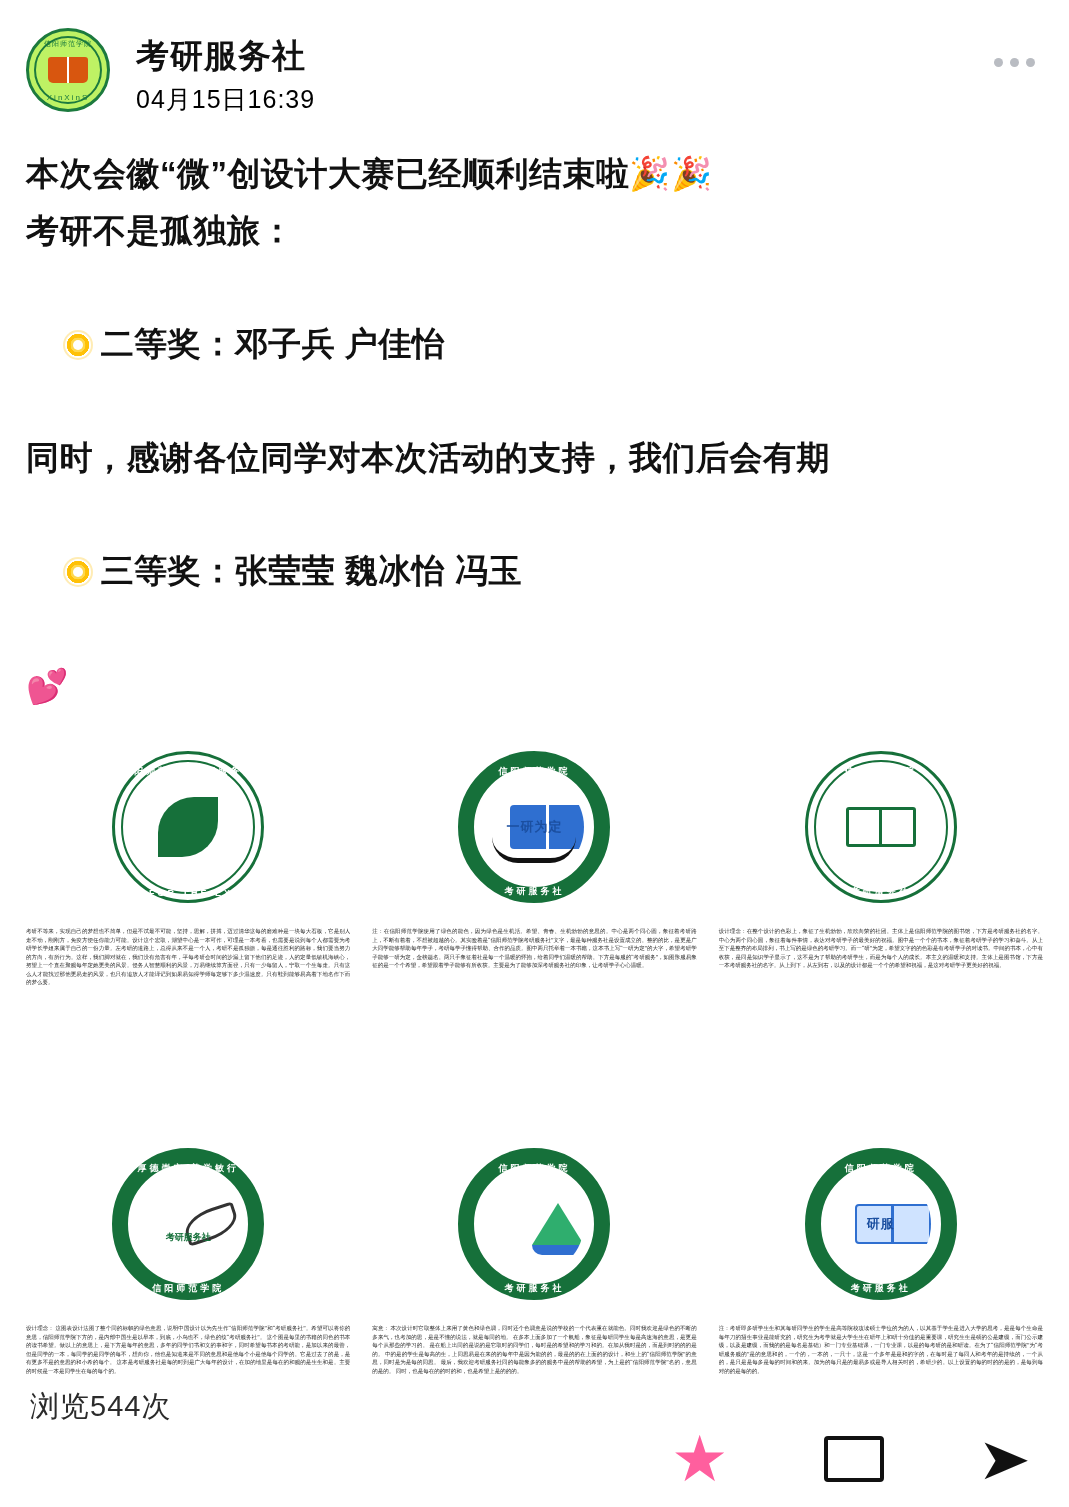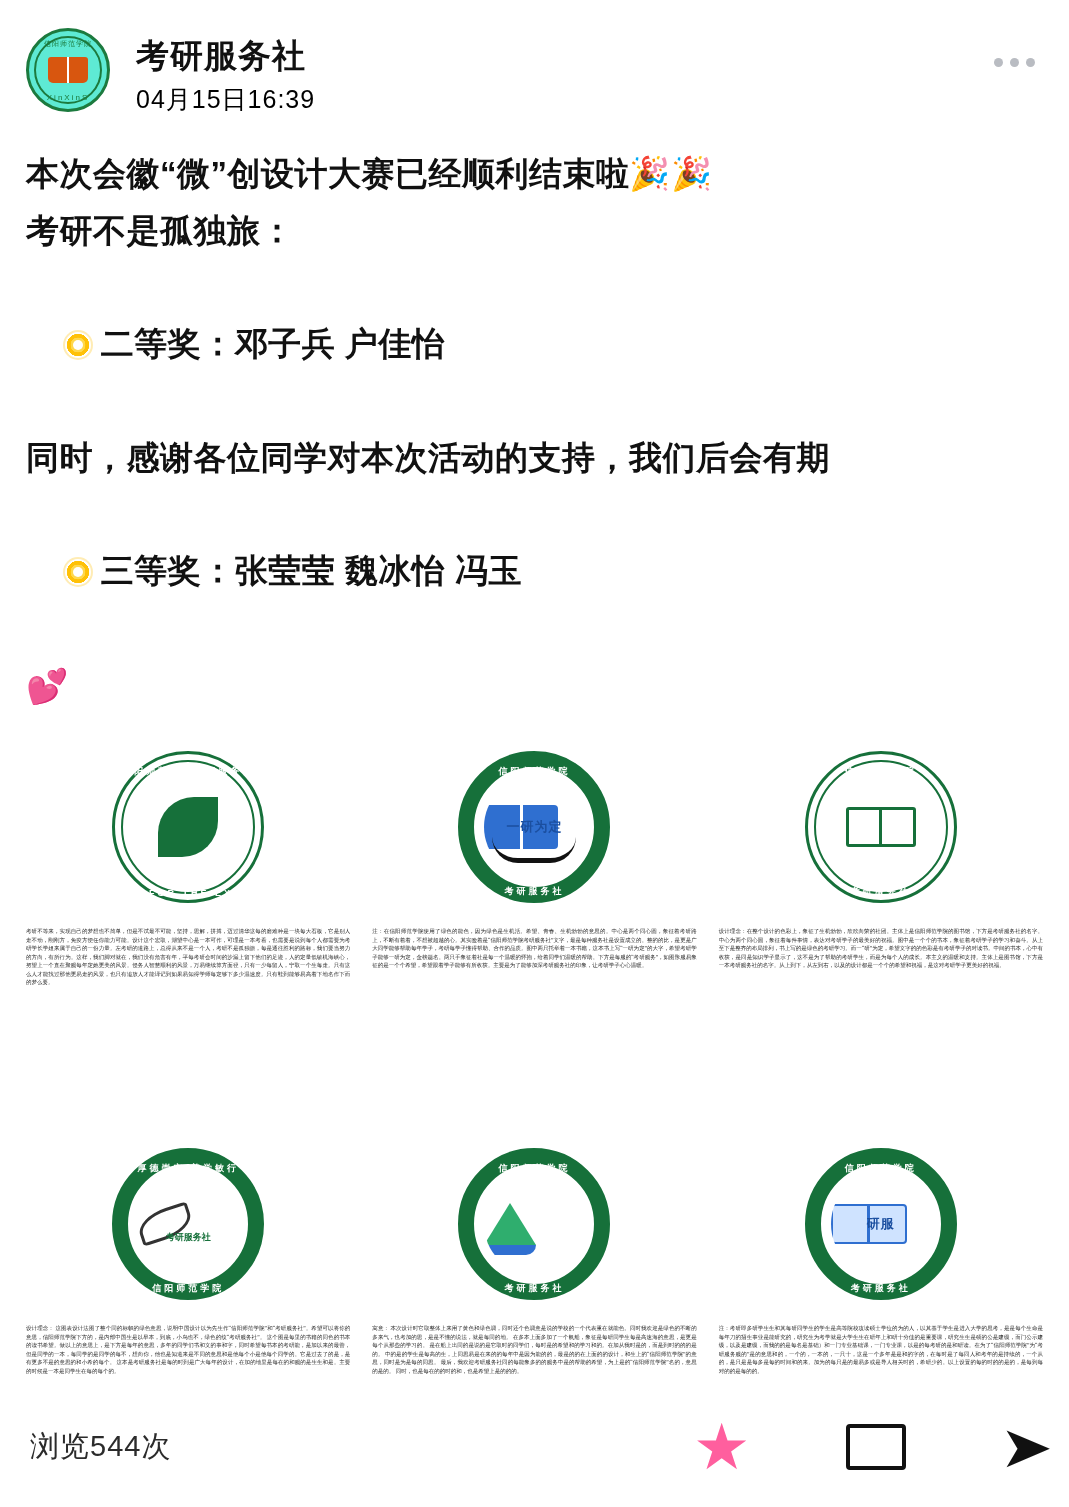--- a/index.html
+++ b/index.html
@@ -18,21 +18,21 @@
   
   .post-header {
     display: flex;
     align-items: flex-start;
     padding: 28px 34px 0 26px;
   }
   .avatar {
     width: 84px; height: 84px;
     border-radius: 50%;
     flex: 0 0 auto;
-    background: #5eead4;
+    background: #bef264;
     border: 3px solid #1c7a3e;
     position: relative;
     overflow: hidden;
   }
   .avatar .ring {
     position: absolute;
     inset: 5px;
     border-radius: 50%;
     border: 2px solid #1c7a3e;
   }
@@ -190,21 +190,21 @@
     position: absolute; inset: 0;
     border-radius: 50%;
     border: 16px solid #16703a;
   }
   .emblem .core {
     position: absolute; inset: 26px;
     border-radius: 50%;
     background: #ffffff;
     display: flex;
     align-items: center;
-    justify-content: flex-start;
+    justify-content: flex-end;
     overflow: hidden;
   }
   .emblem .arc-top, .emblem .arc-bot {
     position: absolute;
     left: 0; right: 0;
     text-align: center;
     font-size: 9px;
     color: #ffffff;
     letter-spacing: 3px;
     font-weight: 700;
@@ -300,22 +300,23 @@
     color: #16703a;
     font-weight: 700;
   }
 
   
   .footer {
     position: absolute;
     left: 0; right: 0; bottom: 0;
     height: 120px;
     display: flex;
-    align-items: center;
-    padding: 0 18px 0 30px;
+    align-items: flex-start;
+    padding: 0 40px 0 30px;
+    flex-direction: column;
   }
   .views {
     font-size: 29px;
     color: #2b2b2b;
     letter-spacing: 1px;
   }
   .footer-actions {
     margin-left: auto;
     display: flex;
     align-items: center;

